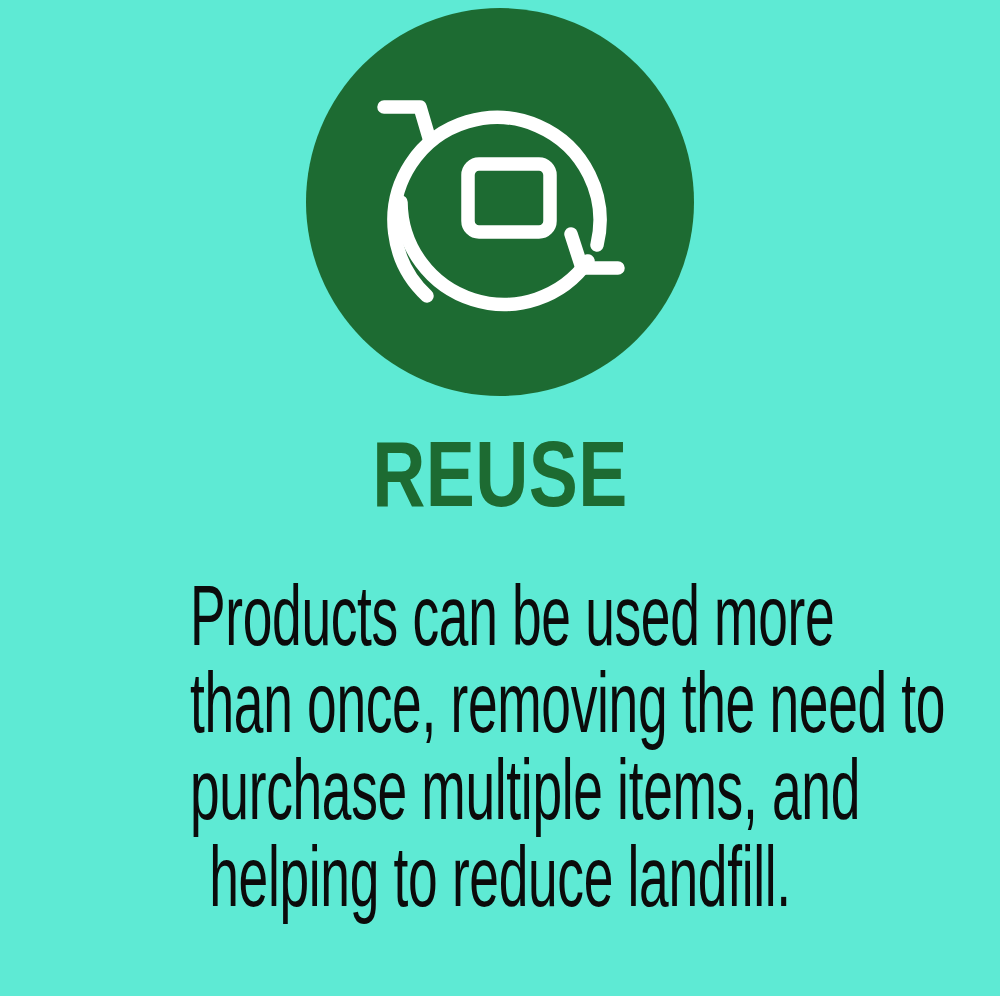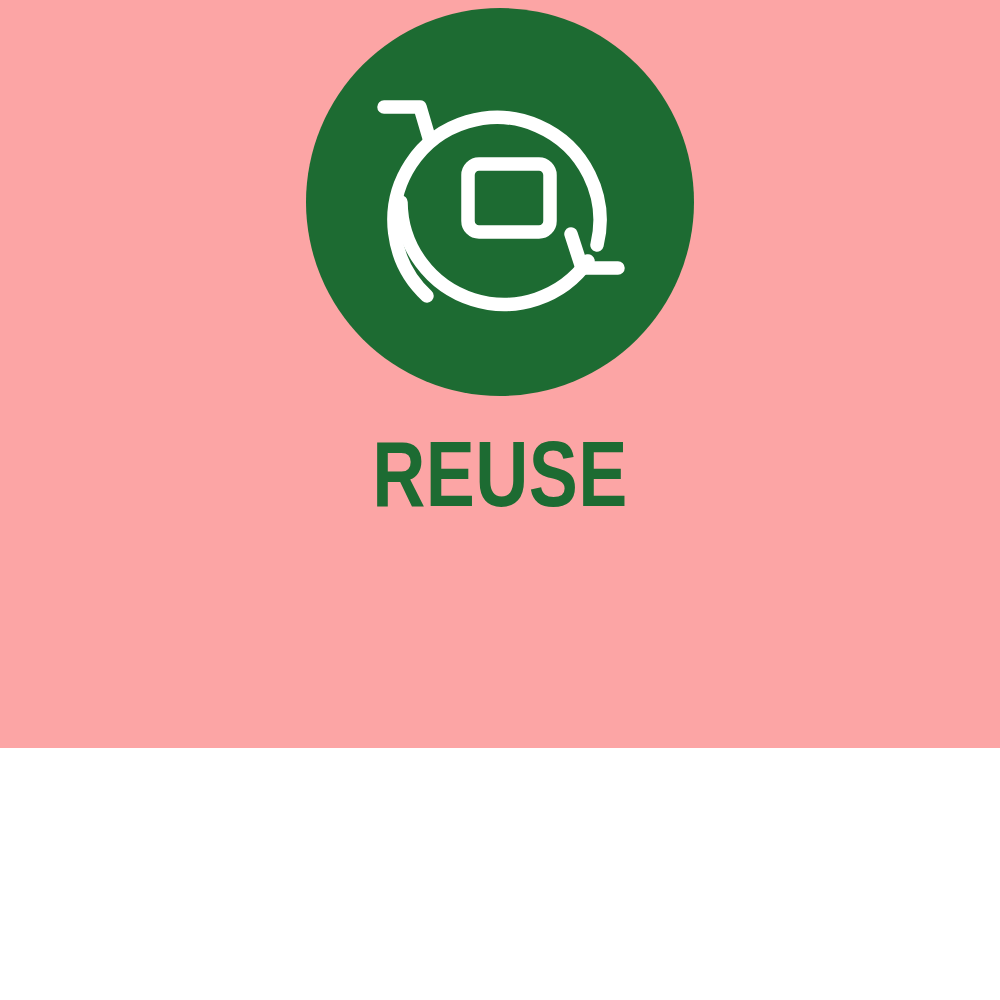--- a/index.html
+++ b/index.html
@@ -11,22 +11,22 @@
     width: 1000px;
     height: 1000px;
     background: #ffffff;
     font-family: "Liberation Sans", sans-serif;
     overflow: hidden;
   }
 
   .poster {
     position: relative;
     width: 1000px;
-    height: 748px;
-    background: #fca5a5;
+    height: 996px;
+    background: #5eead4;
     box-sizing: border-box;
     display: flex;
     flex-direction: column;
     align-items: center;
   }
 
   
   .badge-wrap {
     position: absolute;
     left: 0;
@@ -98,14 +98,20 @@
       <path d="M 95 194 A 103 103 0 0 0 282 253" fill="none" stroke="#ffffff" stroke-width="13.5" stroke-linecap="round"></path>
 
       <path d="M 265 226 L 276 260 L 312 260" fill="none" stroke="#ffffff" stroke-width="13.5" stroke-linecap="round" stroke-linejoin="round"></path>
 
       <rect x="162" y="156" width="82" height="68" rx="11" ry="11" fill="none" stroke="#ffffff" stroke-width="13.5"></rect>
     </svg>
   </div>
 
   <div class="headline">REUSE</div>
 
+  <div class="bodycopy">
+    <span class="ln">Products can be used more</span>
+    <span class="ln">than once, removing the need to</span>
+    <span class="ln">purchase multiple items, and</span>
+    <span class="ln">helping to reduce landfill.</span>
+  </div>
 
 </div>
 
 </body></html>

